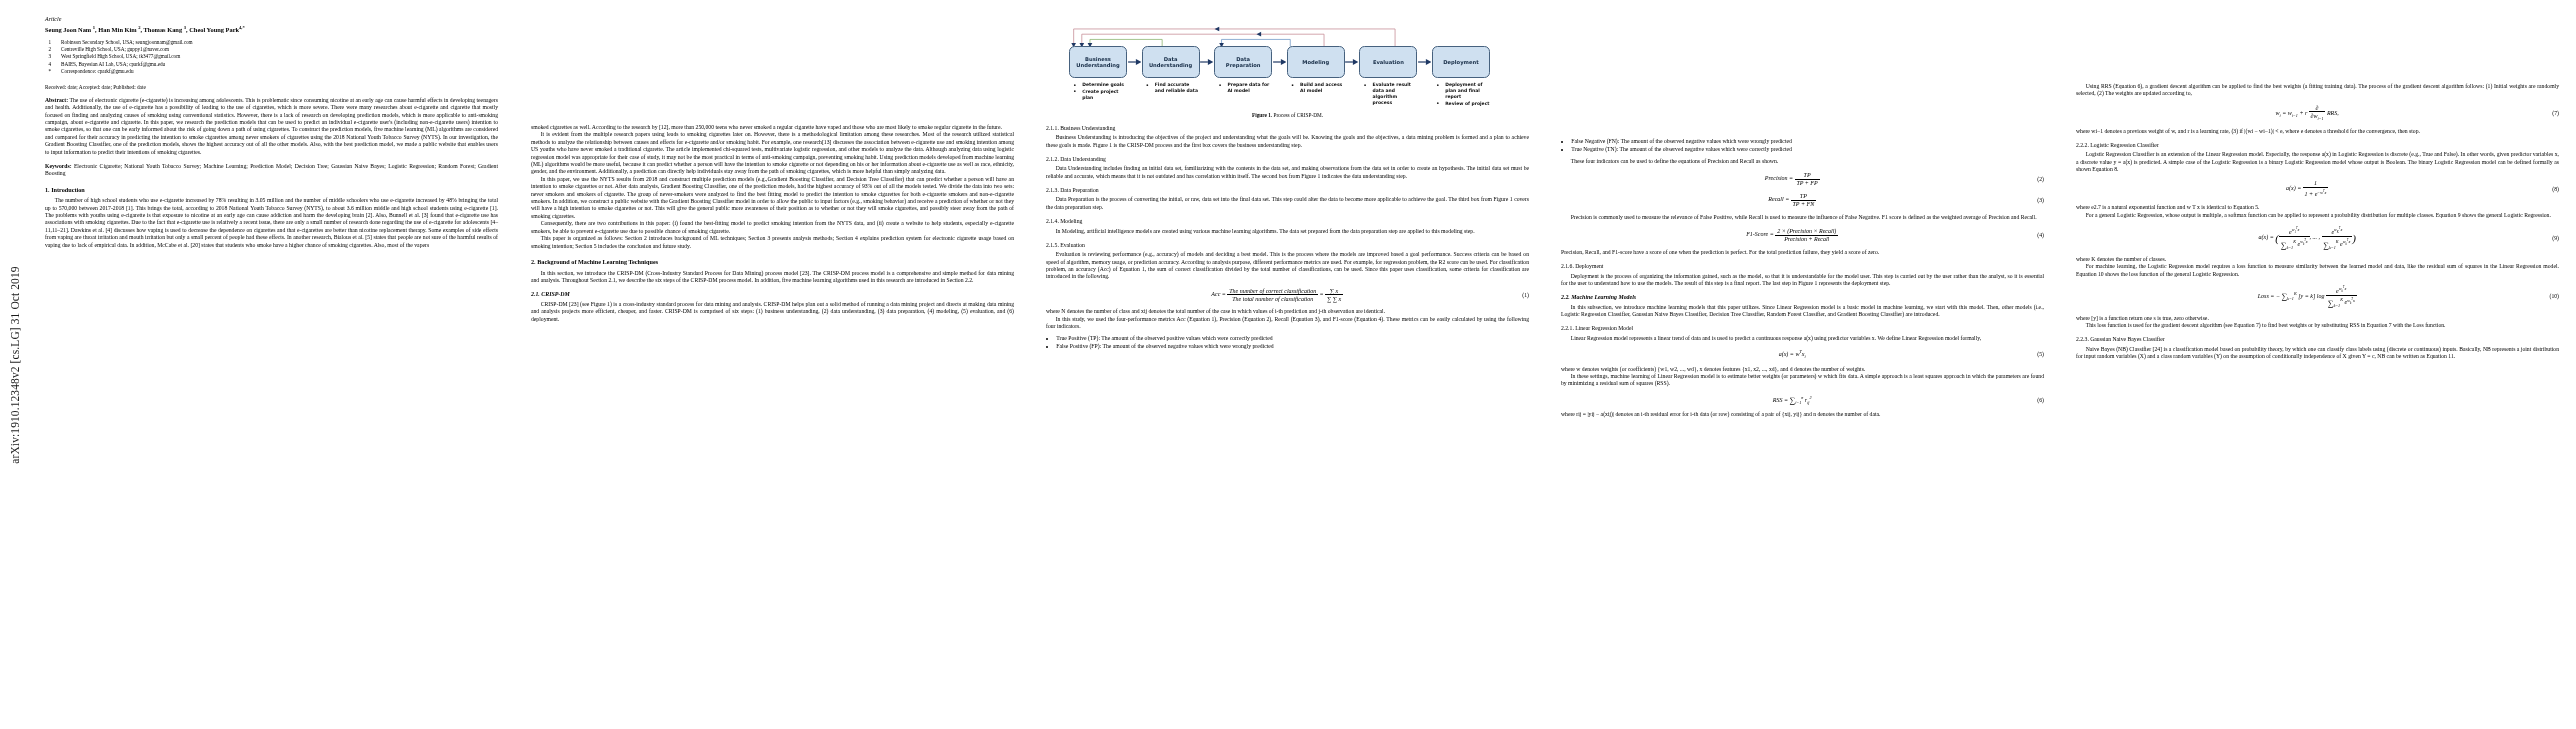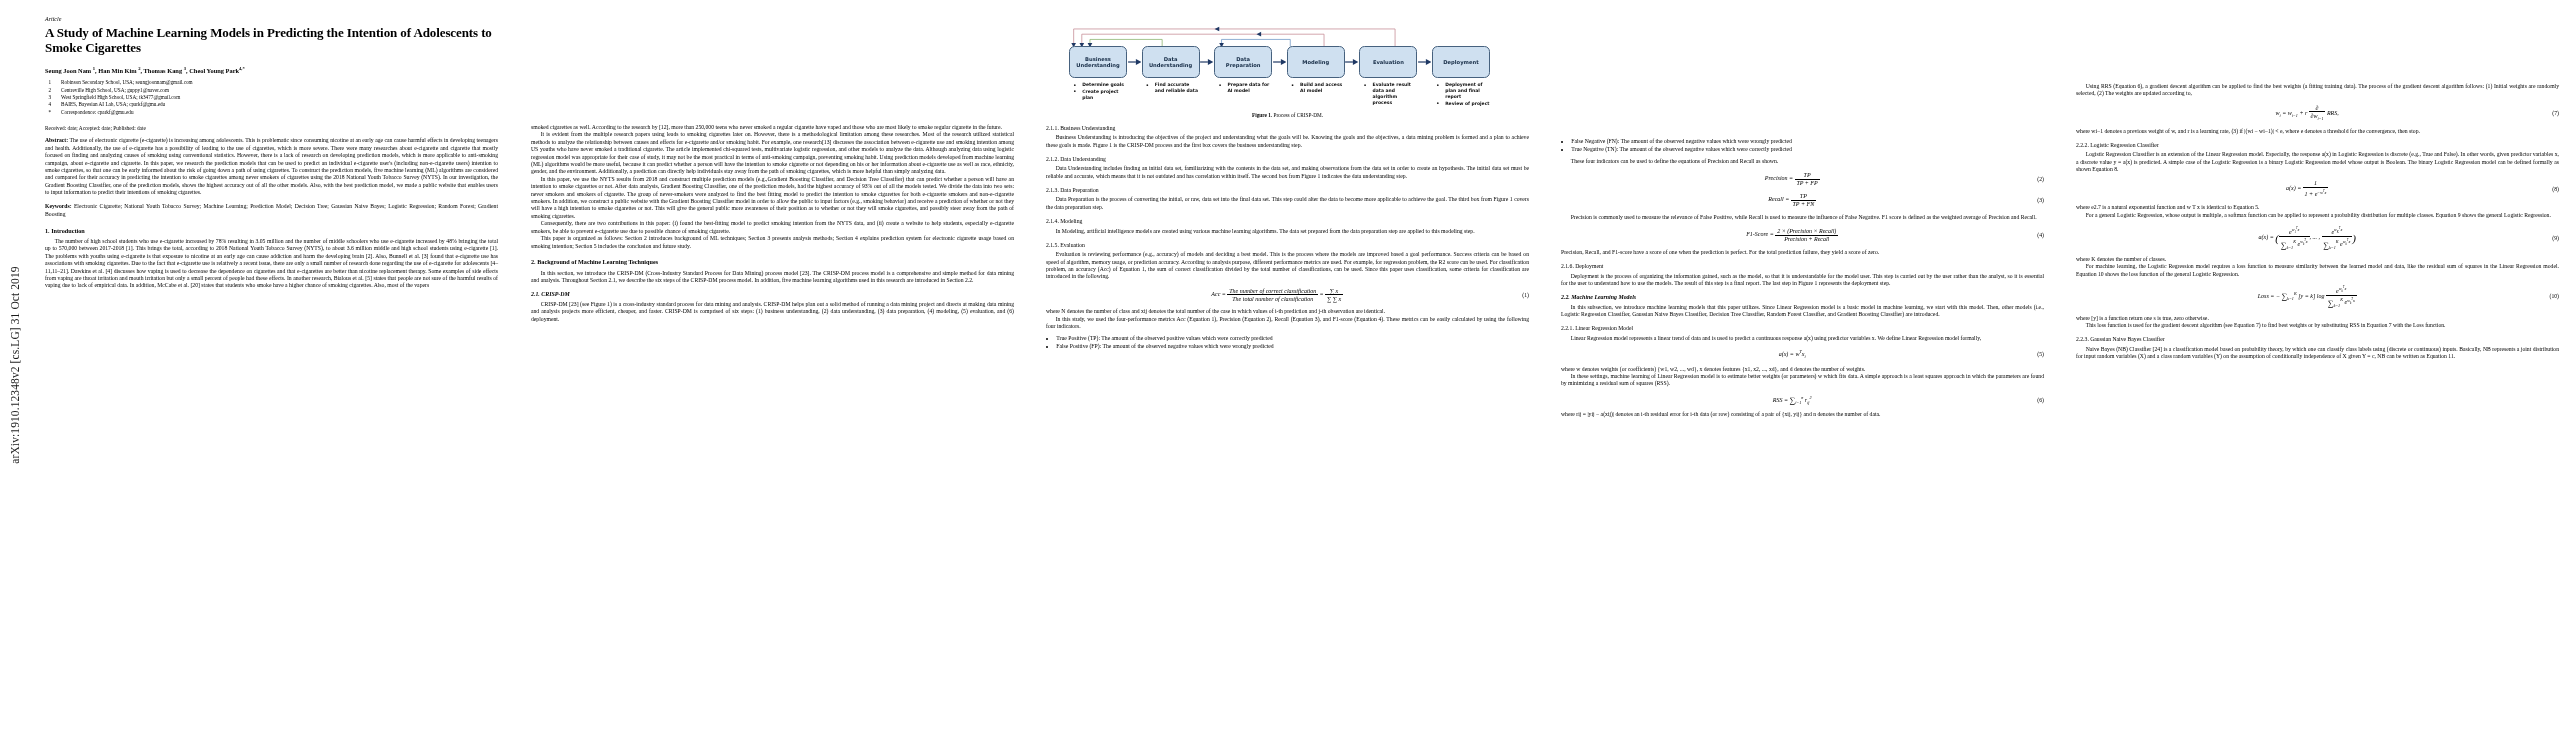--- a/index.html
+++ b/index.html
@@ -250,21 +250,20 @@
 <div class="page-wrap">
 
   <div class="arxiv-stamp">
     <span>arXiv:1910.12348v2  [cs.LG]  31 Oct 2019</span>
   </div>
 
   <div class="col c1">
 
     <div class="label-article">Article</div>
 
-    <h1 class="title">A Study of Machine Learning Models in Predicting the Intention of Adolescents to Smoke Cigarettes</h1>
 
     <div class="authors">
       Seung Joon Nam <sup>1</sup>, Han Min Kim <sup>2</sup>, Thomas Kang <sup>3</sup>, Cheol Young Park<sup>4,*</sup>
     </div>
 
     <ul class="afflist">
       <li>
           <span class="mk">1</span>
           <span class="aff-txt">Robinson Secondary School, USA; seungjoonnam@gmail.com</span>
         </li>

